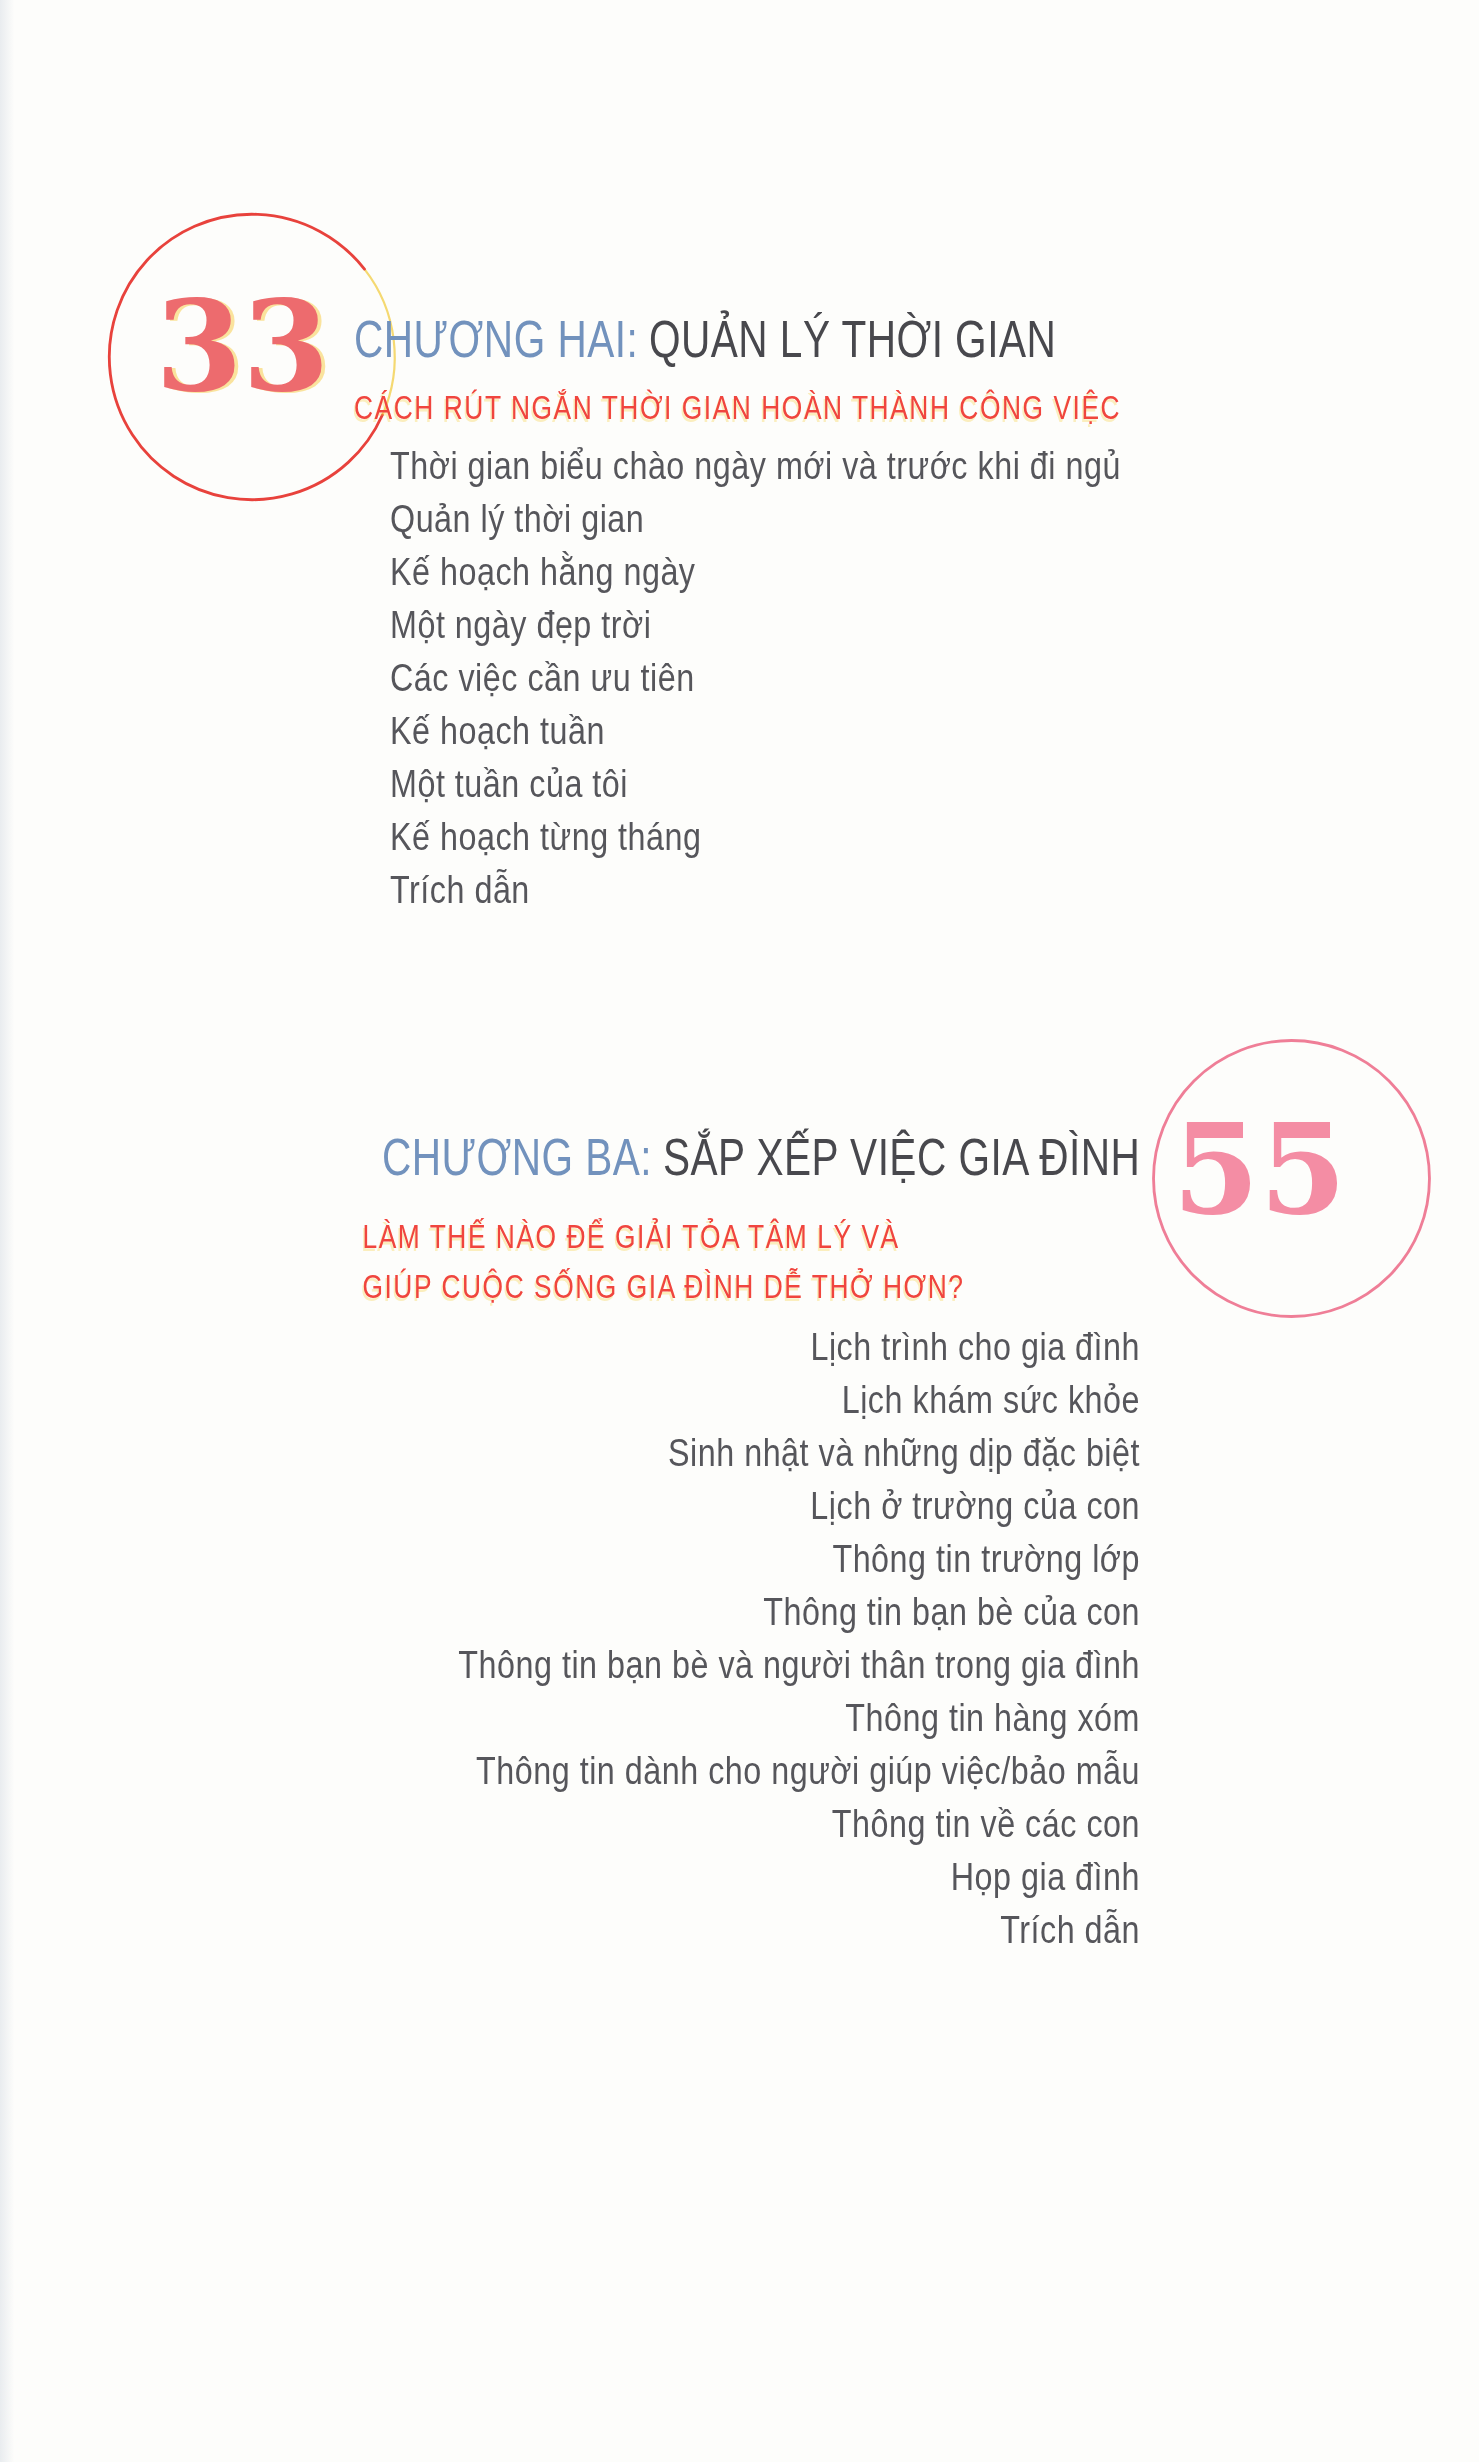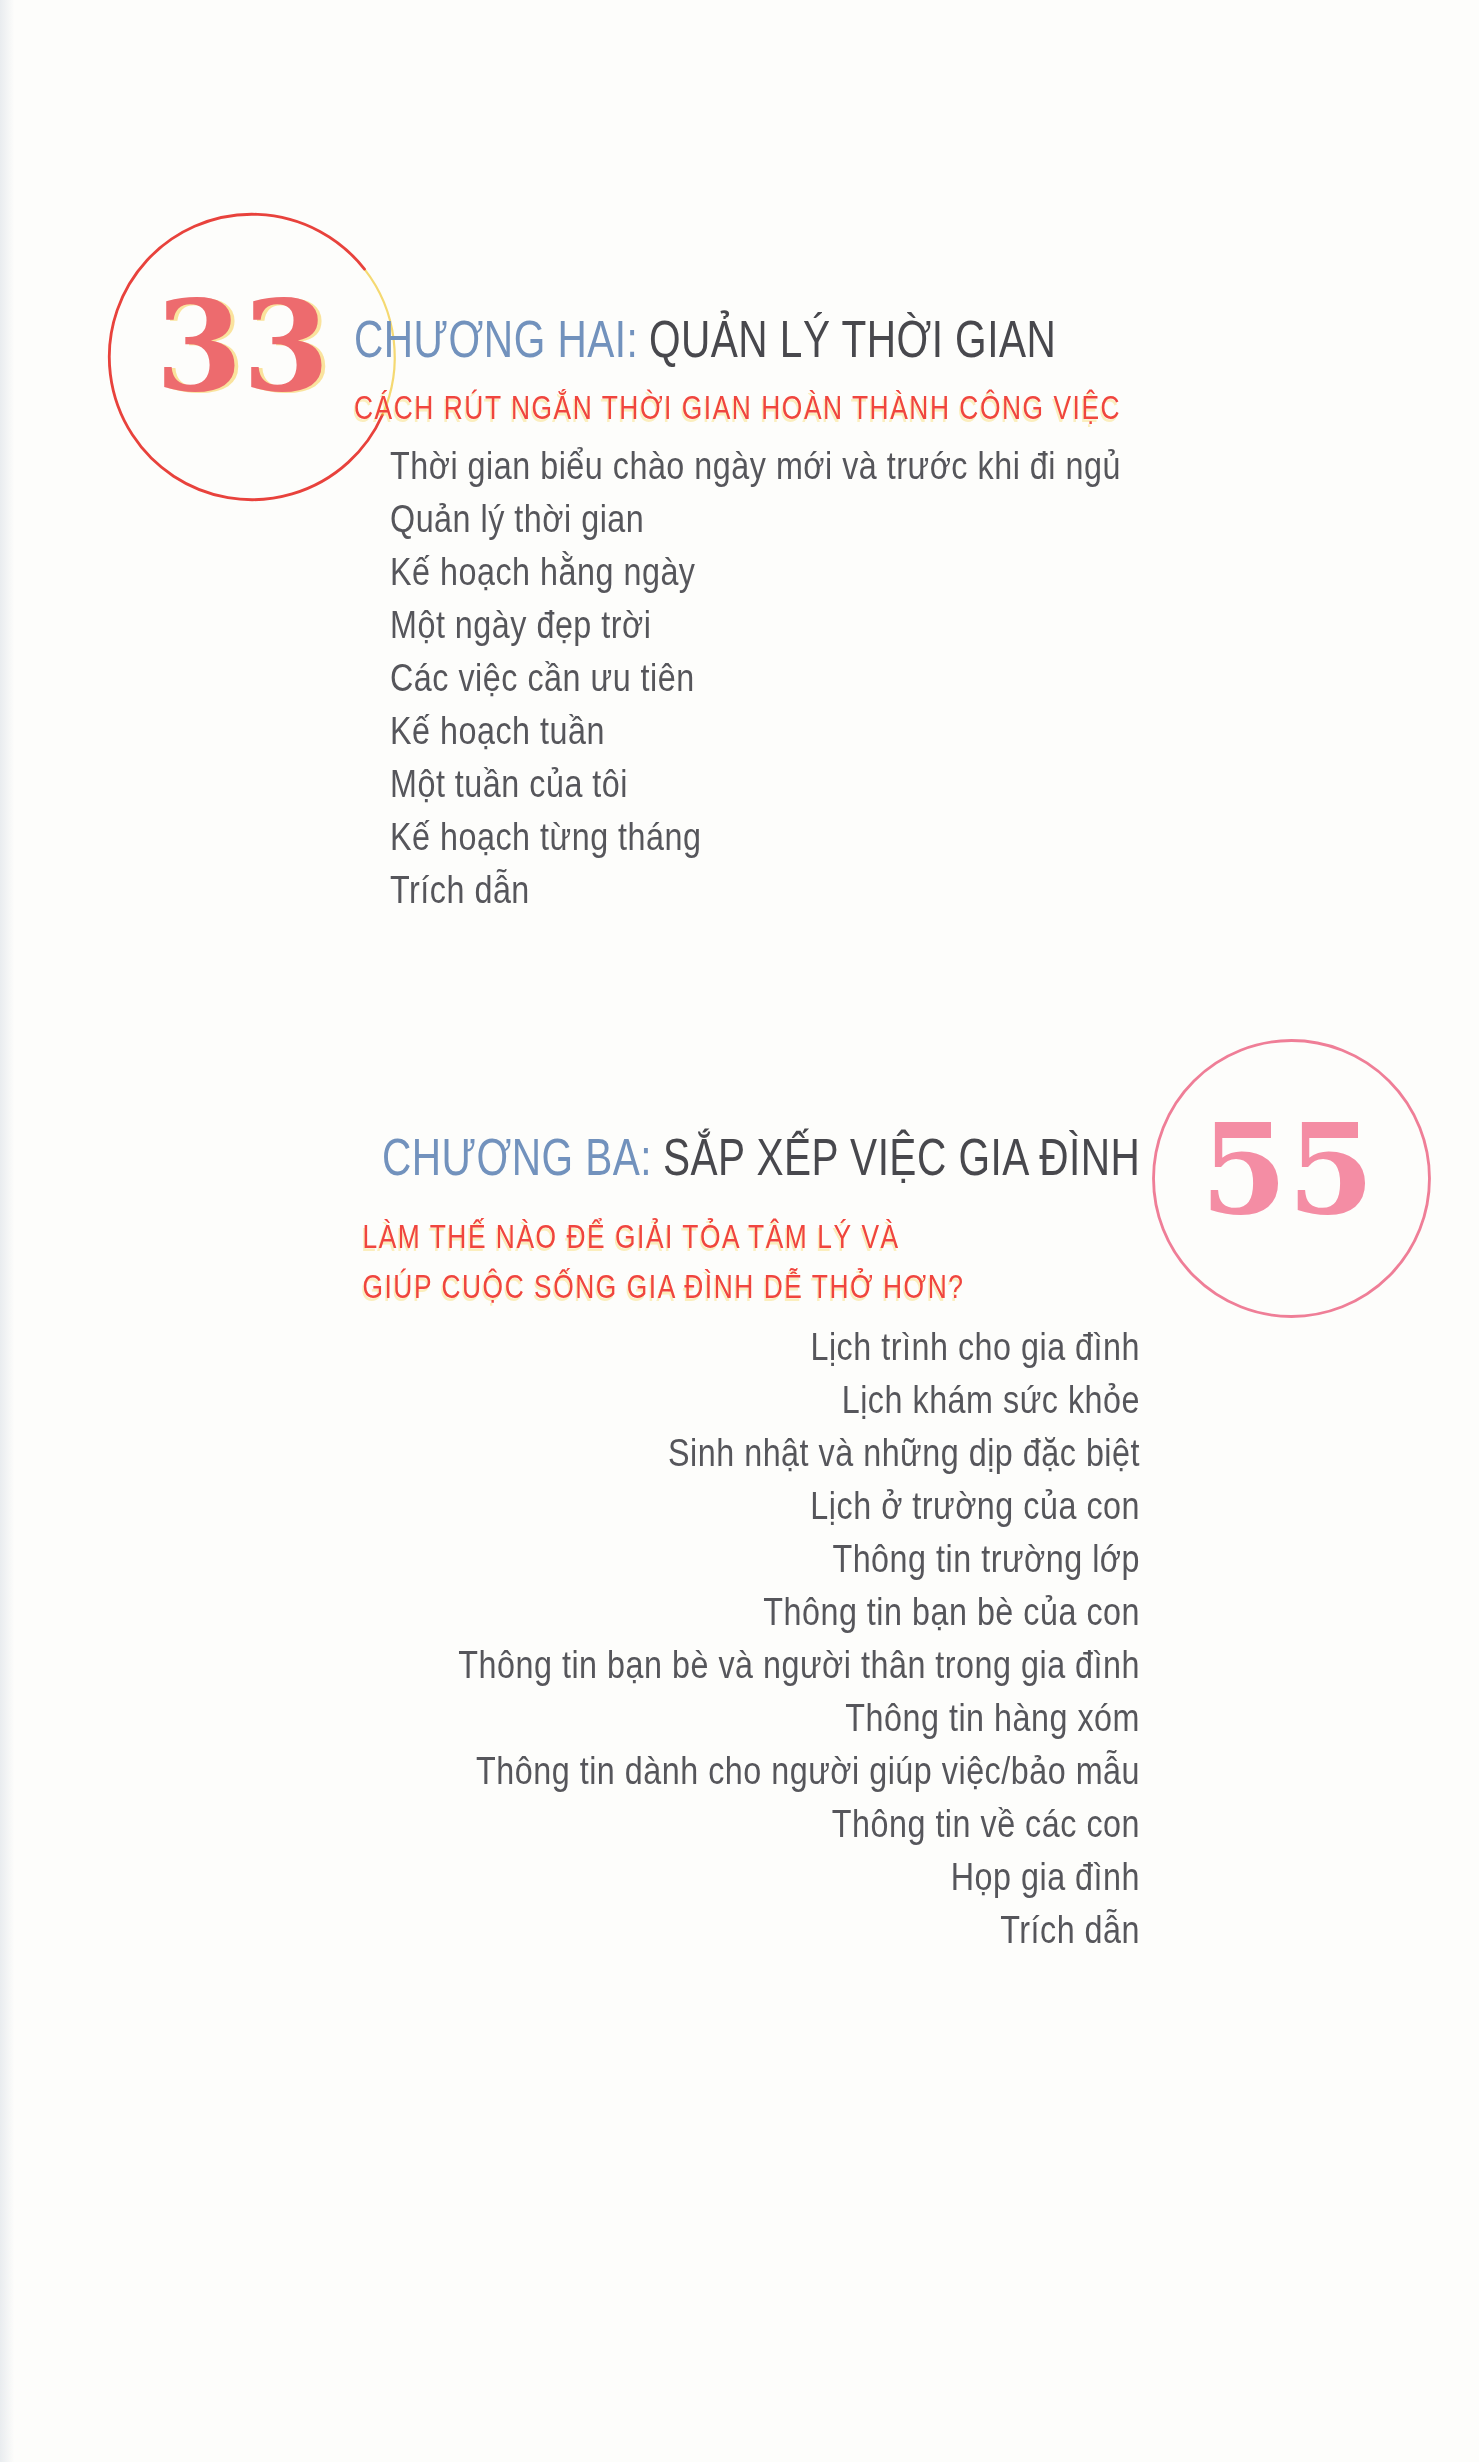--- a/index.html
+++ b/index.html
@@ -40,21 +40,20 @@
   }
   .big-number.num-33 {
     left: 108px; top: 284px;
     color: #ed6b6e;
     text-shadow: 3.8px 1.3px 0 rgba(247, 206, 80, 0.55);
     margin-left: 40px;
   }
   .big-number.num-55 {
     left: 1165px; top: 1107px;
     color: #f48da4;
-    margin-left: 28px;
   }
 
   .chapter-header { position: absolute; z-index: 2; }
   .chapter-title {
     font-size: 52px;
     line-height: 1;
     white-space: nowrap;
     letter-spacing: 0.6px;
   }
   .chapter-label { color: #7292bd; margin-right: 14px; }

